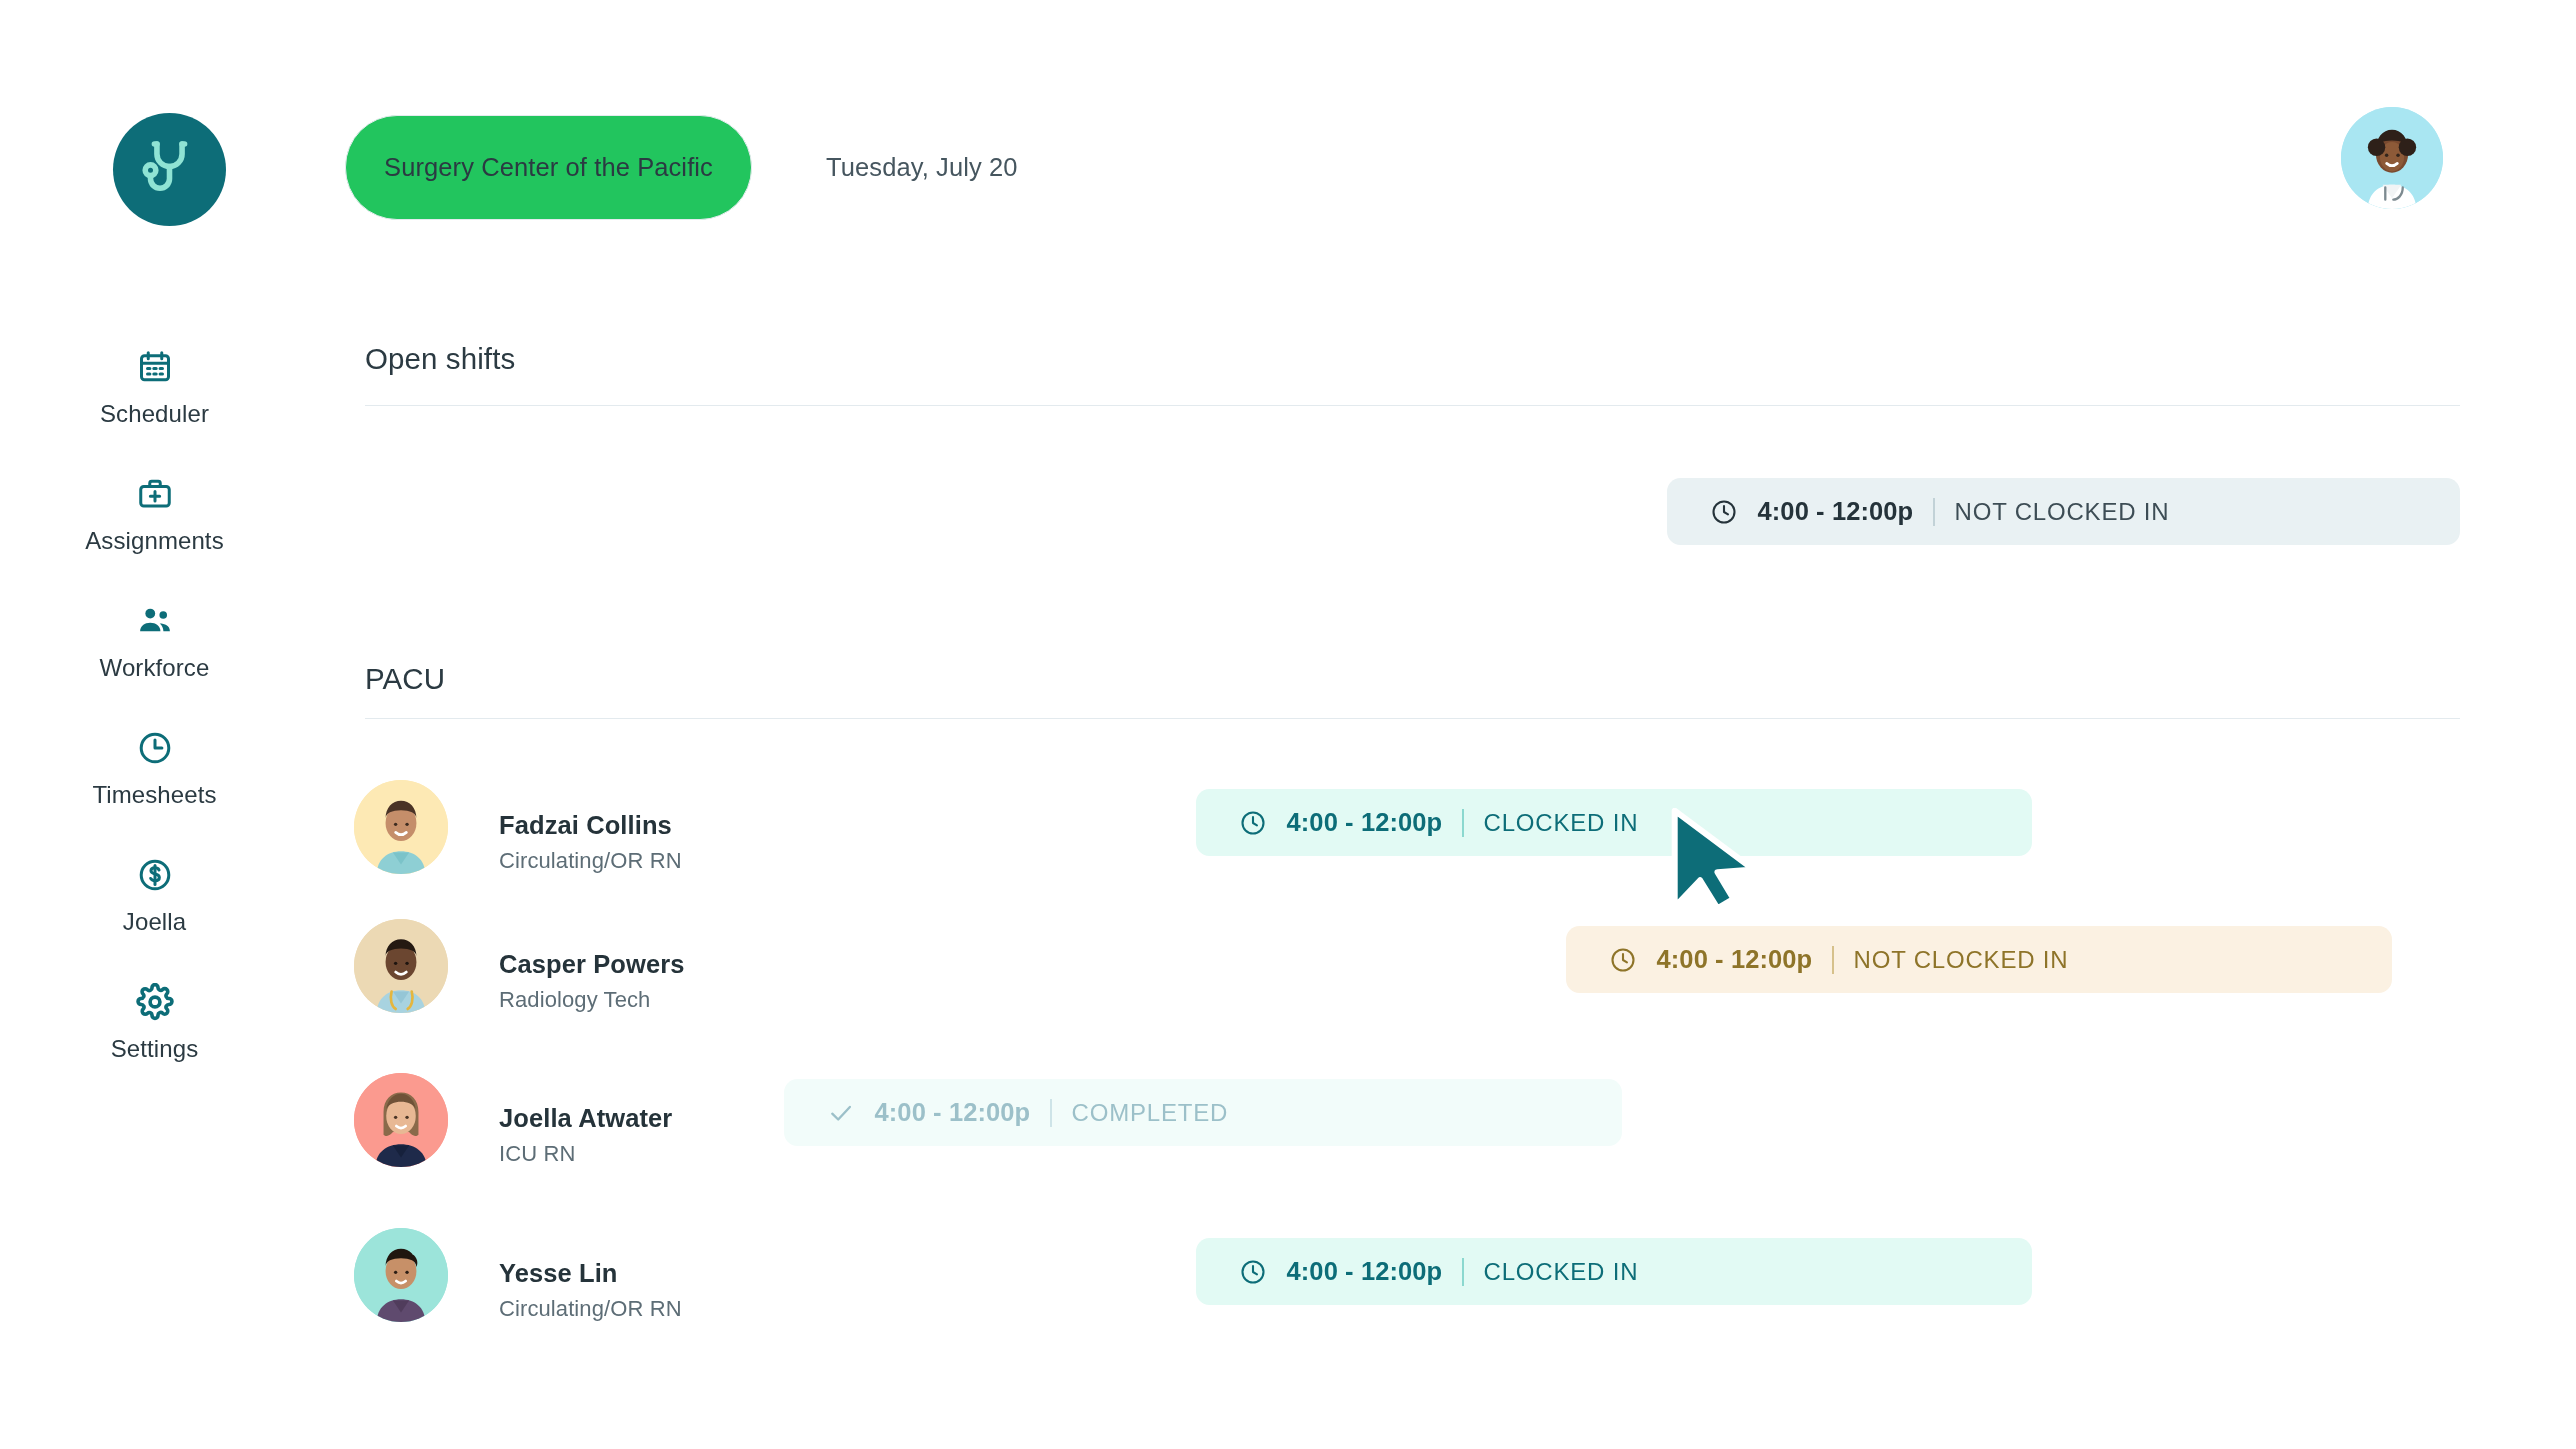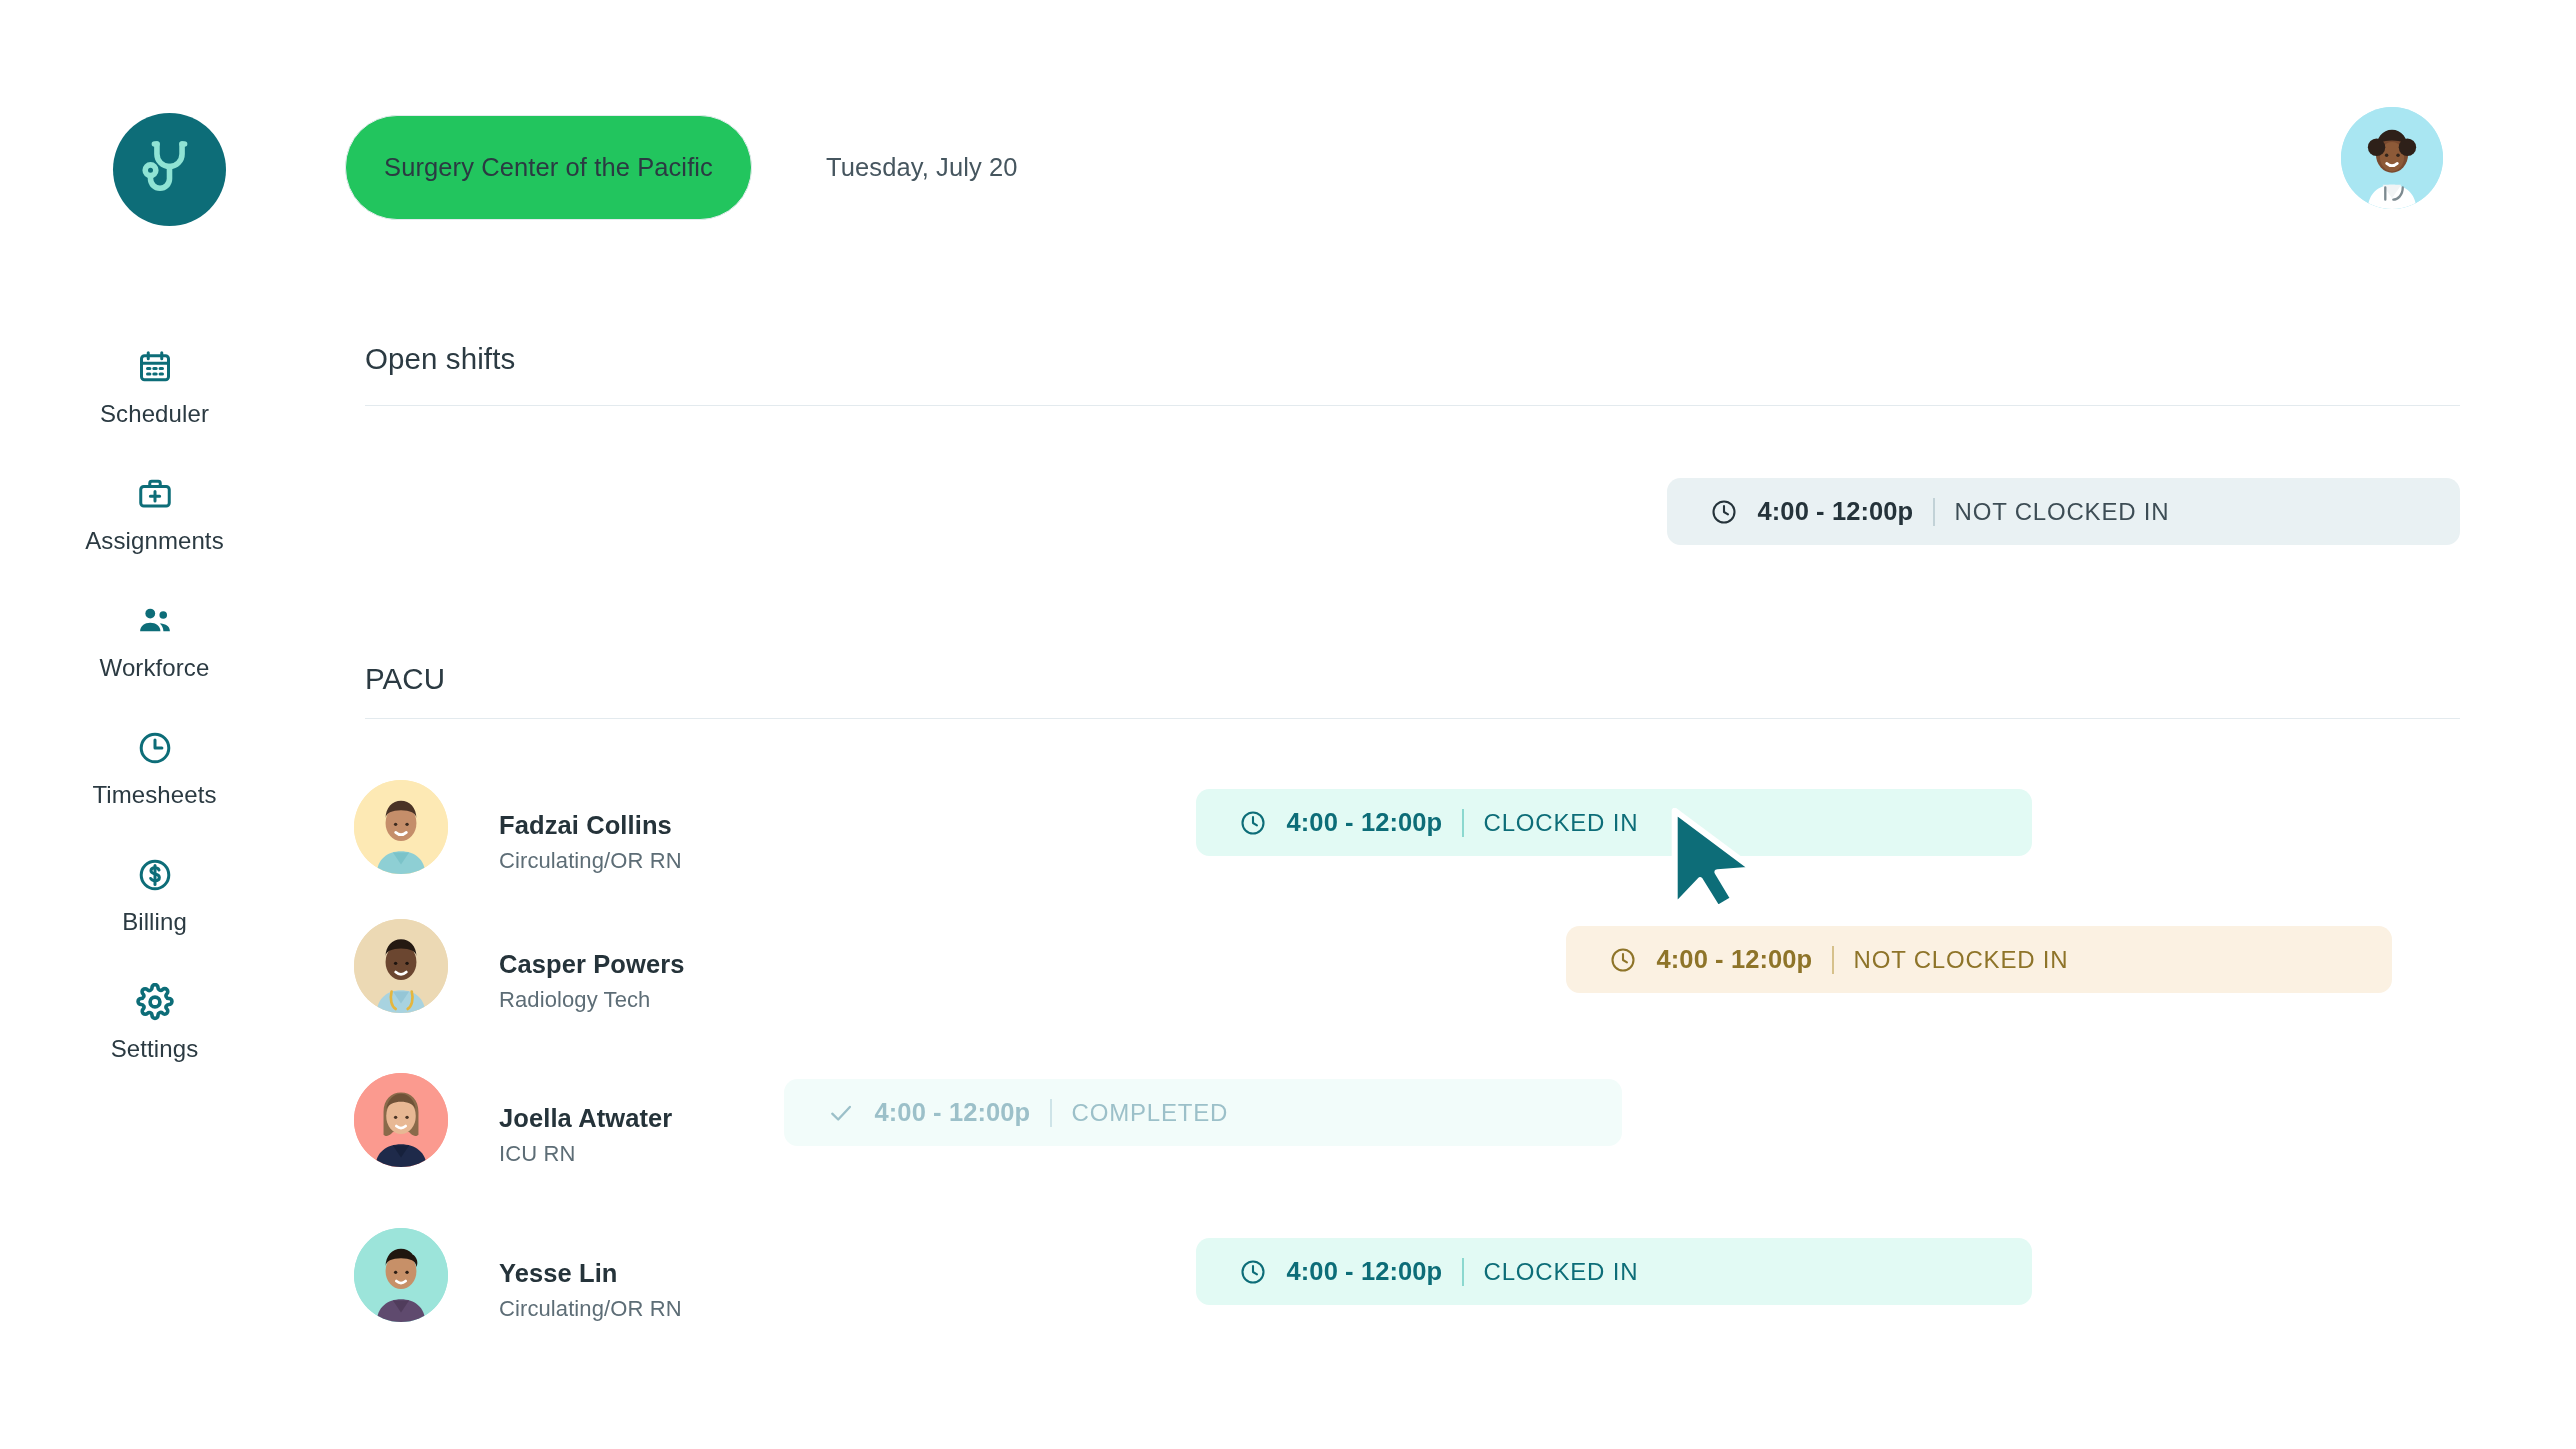--- a/index.html
+++ b/index.html
@@ -310,21 +310,21 @@
       </a>
 
       <a class="nav-item" href="#">
         <span class="nav-icon">
           <svg width="36" height="36" viewBox="0 0 24 24" fill="none" stroke="#0d6d78" stroke-width="2" stroke-linecap="round" stroke-linejoin="round">
             <circle cx="12" cy="12" r="9.2"></circle>
             <path d="M14.7 8.6c-.5-.9-1.5-1.4-2.7-1.4-1.6 0-2.7.8-2.7 2s1 1.7 2.7 2.1c1.8.4 2.9 1 2.9 2.3 0 1.3-1.2 2.2-2.9 2.2-1.3 0-2.4-.5-2.9-1.5"></path>
             <path d="M12 5.7v12.6"></path>
           </svg>
         </span>
-        <span class="nav-label">Billing</span>
+        <span class="nav-label">Joella</span>
       </a>
 
       <a class="nav-item" href="#">
         <span class="nav-icon">
           <svg width="38" height="38" viewBox="0 0 24 24" fill="none" stroke="#0d6d78" stroke-width="2.3" stroke-linecap="round" stroke-linejoin="round">
             <circle cx="12" cy="12" r="3.1"></circle>
             <path d="M19.1 14.5a1.6 1.6 0 0 0 .3 1.8l.1.1a1.9 1.9 0 1 1-2.7 2.7l-.1-.1a1.6 1.6 0 0 0-1.8-.3 1.6 1.6 0 0 0-1 1.5v.2a1.9 1.9 0 1 1-3.8 0v-.1a1.6 1.6 0 0 0-1-1.5 1.6 1.6 0 0 0-1.8.3l-.1.1a1.9 1.9 0 1 1-2.7-2.7l.1-.1a1.6 1.6 0 0 0 .3-1.8 1.6 1.6 0 0 0-1.5-1h-.2a1.9 1.9 0 1 1 0-3.8h.1a1.6 1.6 0 0 0 1.5-1 1.6 1.6 0 0 0-.3-1.8l-.1-.1A1.9 1.9 0 1 1 7.1 4.2l.1.1a1.6 1.6 0 0 0 1.8.3h.1a1.6 1.6 0 0 0 1-1.5v-.2a1.9 1.9 0 1 1 3.8 0v.1a1.6 1.6 0 0 0 1 1.5 1.6 1.6 0 0 0 1.8-.3l.1-.1a1.9 1.9 0 1 1 2.7 2.7l-.1.1a1.6 1.6 0 0 0-.3 1.8v.1a1.6 1.6 0 0 0 1.5 1h.2a1.9 1.9 0 1 1 0 3.8h-.1a1.6 1.6 0 0 0-1.5 1z"></path>
           </svg>
         </span>
         <span class="nav-label">Settings</span>

